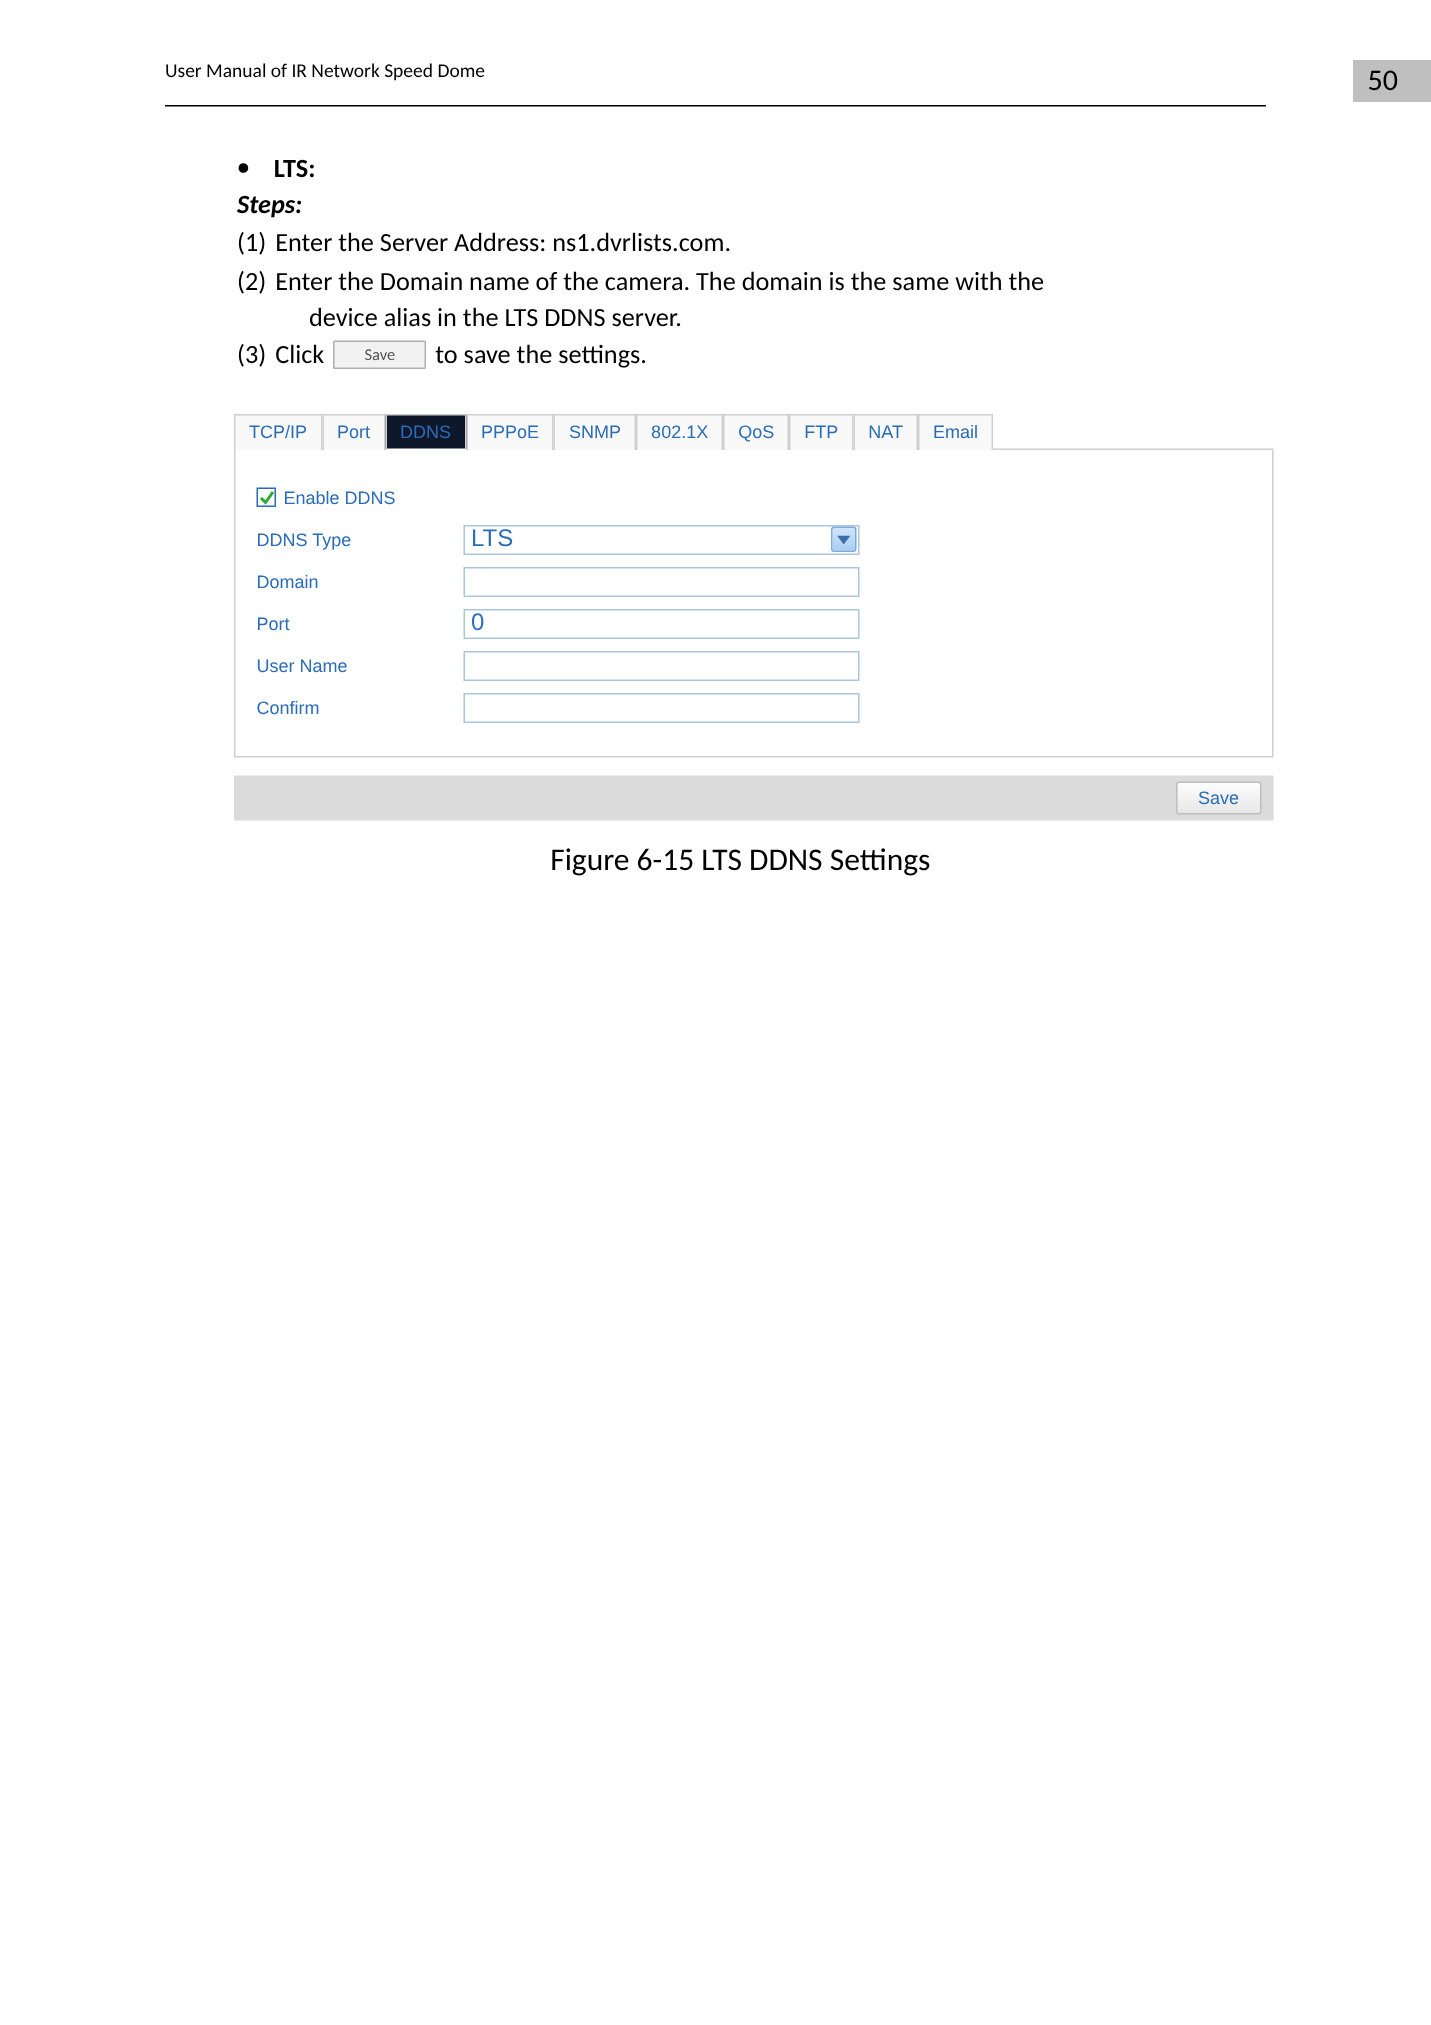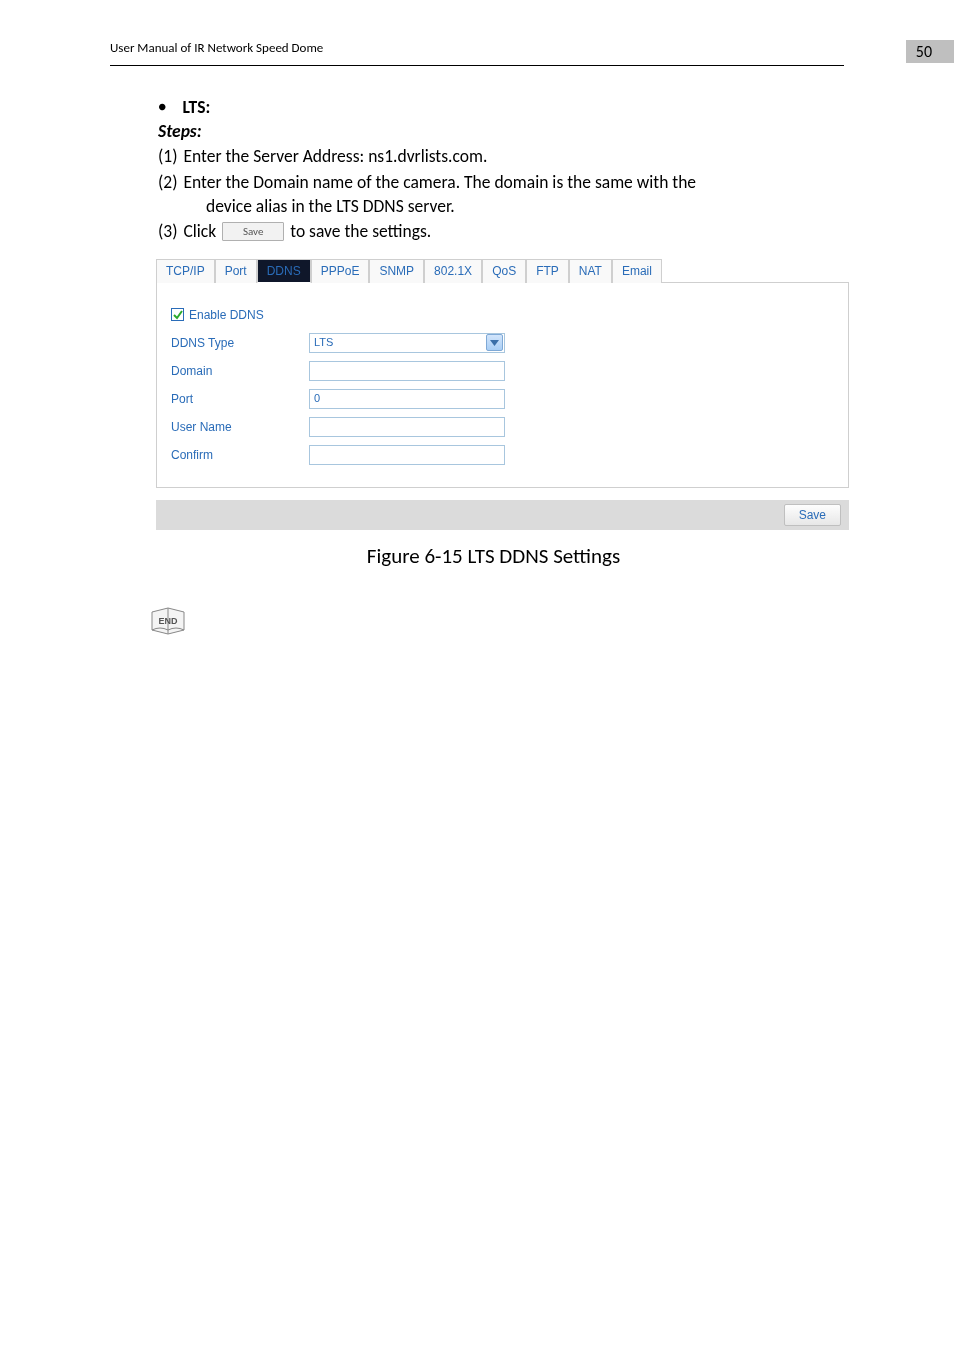--- a/index.html
+++ b/index.html
@@ -17,21 +17,21 @@
     justify-content: space-between;
     align-items: flex-start;
     border-bottom: 1.5px solid #000;
     font-size: 13px;
     padding-bottom: 2px;
     margin-bottom: 30px;
   }
   .header-row .right {
     background: #bfbfbf;
     padding: 2px 22px 2px 10px;
-    font-size: 16px;
+    font-size: 20px;
     margin-right: -110px;
   }
   .content-block {
     margin-left: 48px;
     margin-right: 15px;
     font-size: 17.5px;
     line-height: 1.35;
   }
   .bullet-row {
     display: flex;
@@ -63,21 +63,21 @@
     width: 62px;
     height: 19px;
     border: 1px solid #b0b0b0;
     background: #f2f2f2;
     font-size: 11px;
     color: #555;
     border-radius: 1px;
   }
   
   .screenshot {
-    margin-top: 14px;
+    margin-top: 26px;
     margin-left: -2px;
     width: 693px;
     font-family: Tahoma, Arial, sans-serif;
   }
   .tabbar {
     display: flex;
     font-size: 12px;
     color: #2a6cb8;
     height: 24px;
   }
@@ -102,28 +102,28 @@
   }
   .formrow {
     display: flex;
     align-items: center;
     height: 28px;
     font-size: 12px;
     color: #2a6cb8;
   }
   .formrow .lbl { width: 138px; }
   .formrow .field {
-    width: 196px;
+    width: 264px;
     height: 20px;
     border: 1px solid #A8C6DE;
     background: #fff;
     display: flex;
     align-items: center;
     padding: 0 4px;
-    font-size: 11px;
+    font-size: 16px;
     color: #2a6cb8;
   }
   .field-select {
     display: flex;
     justify-content: space-between;
     align-items: center;
   }
   .select-arrow {
     width: 17px;
     height: 17px;
@@ -270,24 +270,15 @@
           </div>
         </div>
       </div>
       <div class="savebar">
         <div class="save-btn">Save</div>
       </div>
     </div>
 
     <div class="figcap">Figure 6-15 LTS DDNS Settings</div>
 
-    <div class="end-icon">
-      <svg width="40" height="30" viewBox="0 0 40 30">
-        <path d="M4 6 L20 2 L36 6 L36 24 L20 28 L4 24 Z" fill="#f4f4f4" stroke="#888" stroke-width="1"></path>
-        <path d="M20 2 L20 28" stroke="#888" stroke-width="1"></path>
-        <path d="M4 24 Q12 20 20 24" fill="none" stroke="#888" stroke-width="1"></path>
-        <path d="M36 24 Q28 20 20 24" fill="none" stroke="#888" stroke-width="1"></path>
-        <text x="20" y="18" text-anchor="middle" font-size="9" font-weight="bold" fill="#555" font-family="Arial">END</text>
-      </svg>
-    </div>
 
   </div>
 </div>
 
 </body></html>

